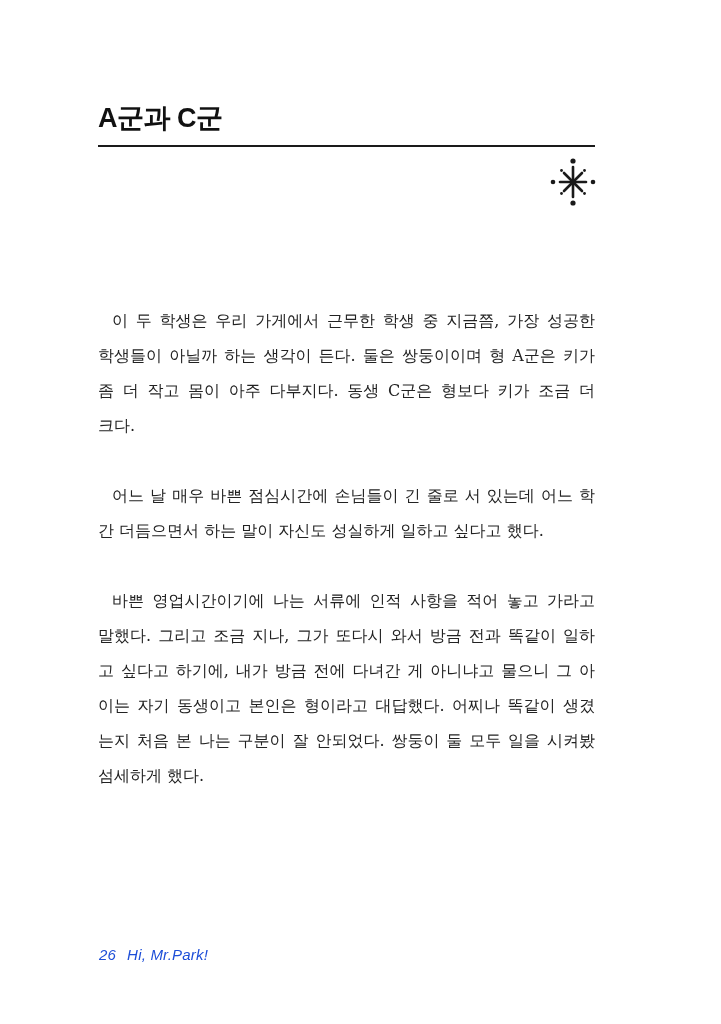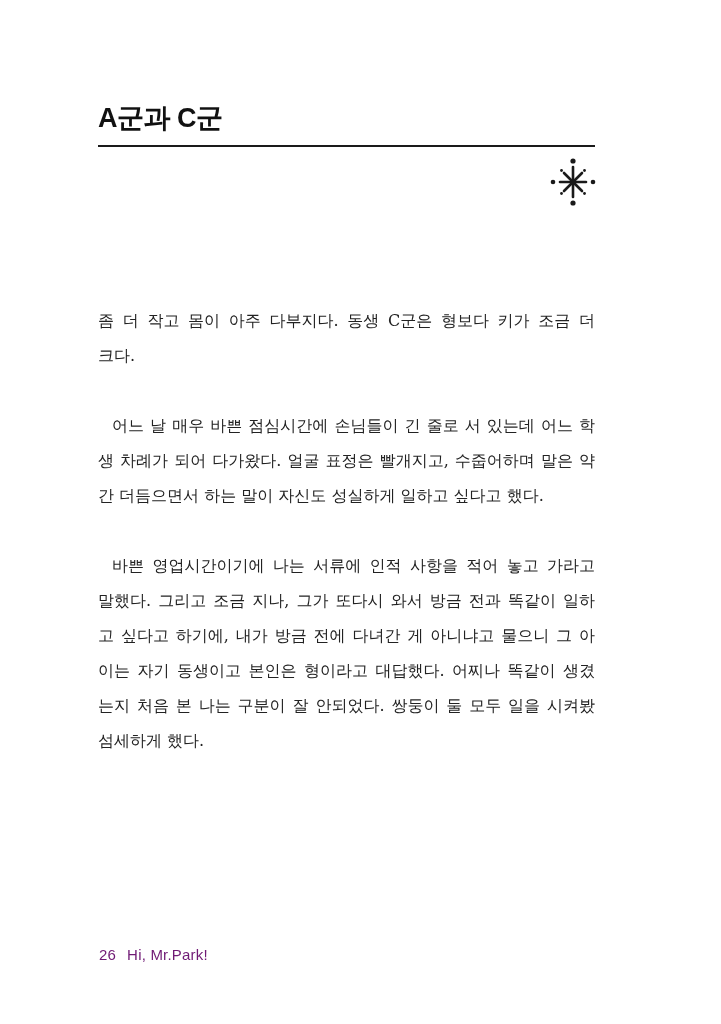--- a/index.html
+++ b/index.html
@@ -45,22 +45,23 @@
     text-align:justify;
     text-align-last:justify;
   }
   .line.first { text-indent:14px; }
   .line.last  { text-align-last:left; }
   
   .footer {
     position:absolute; left:99px; top:946px;
     font-family:"Liberation Sans", sans-serif;
     font-size:15px;
-    color:#701a75;
+    color:#1d4ed8;
     letter-spacing:0.2px;
+    font-style:italic;
   }
   .footer .page-num { margin-right:11px; }
 </style>
 </head>
 <body>
 
 <div class="page">
 
   <h1 class="title">A군과 C군</h1>
   <div class="title-rule"></div>
@@ -81,26 +82,27 @@
         <circle cx="14.5" cy="14.5" r="1.4"></circle>
         <circle cx="37.5" cy="14.5" r="1.4"></circle>
         <circle cx="14.5" cy="37.5" r="1.4"></circle>
         <circle cx="37.5" cy="37.5" r="1.4"></circle>
       </g>
     </svg>
   </div>
 
   <div class="body-text">
     <div class="para">
+      <div class="line first">이 두 학생은 우리 가게에서 근무한 학생 중 지금쯤, 가장 성공한</div>
+      <div class="line">학생들이 아닐까 하는 생각이 든다. 둘은 쌍둥이이며 형 A군은 키가</div>
       <div class="line">좀 더 작고 몸이 아주 다부지다. 동생 C군은 형보다 키가 조금 더</div>
       <div class="line last">크다.</div>
     </div>
     <div class="para">
       <div class="line first">어느 날 매우 바쁜 점심시간에 손님들이 긴 줄로 서 있는데 어느 학</div>
-      <div class="line">생 차례가 되어 다가왔다. 얼굴 표정은 빨개지고, 수줍어하며 말은 약</div>
       <div class="line last">간 더듬으면서 하는 말이 자신도 성실하게 일하고 싶다고 했다.</div>
     </div>
     <div class="para">
       <div class="line first">바쁜 영업시간이기에 나는 서류에 인적 사항을 적어 놓고 가라고</div>
       <div class="line">말했다. 그리고 조금 지나, 그가 또다시 와서 방금 전과 똑같이 일하</div>
       <div class="line">고 싶다고 하기에, 내가 방금 전에 다녀간 게 아니냐고 물으니 그 아</div>
       <div class="line">이는 자기 동생이고 본인은 형이라고 대답했다. 어찌나 똑같이 생겼</div>
       <div class="line">는지 처음 본 나는 구분이 잘 안되었다. 쌍둥이 둘 모두 일을 시켜봤</div>
       <div class="line last">섬세하게 했다.</div>
     </div>

